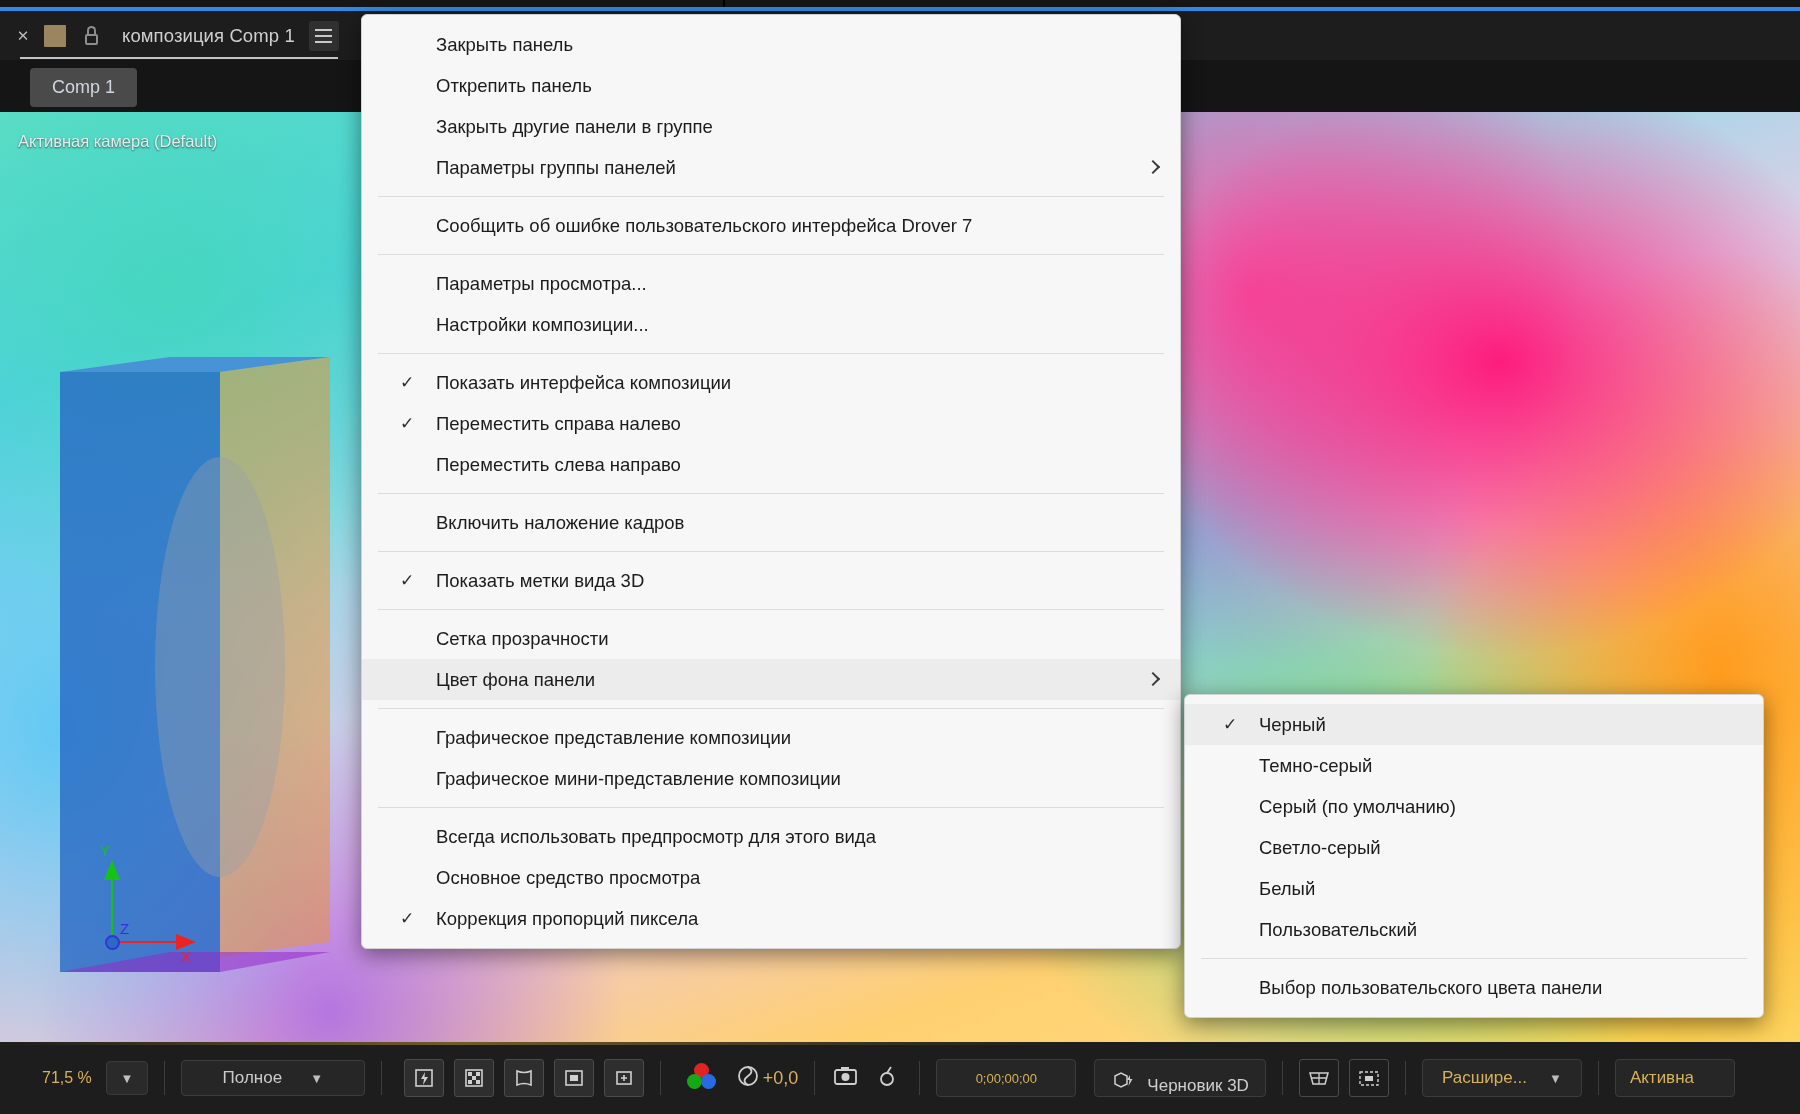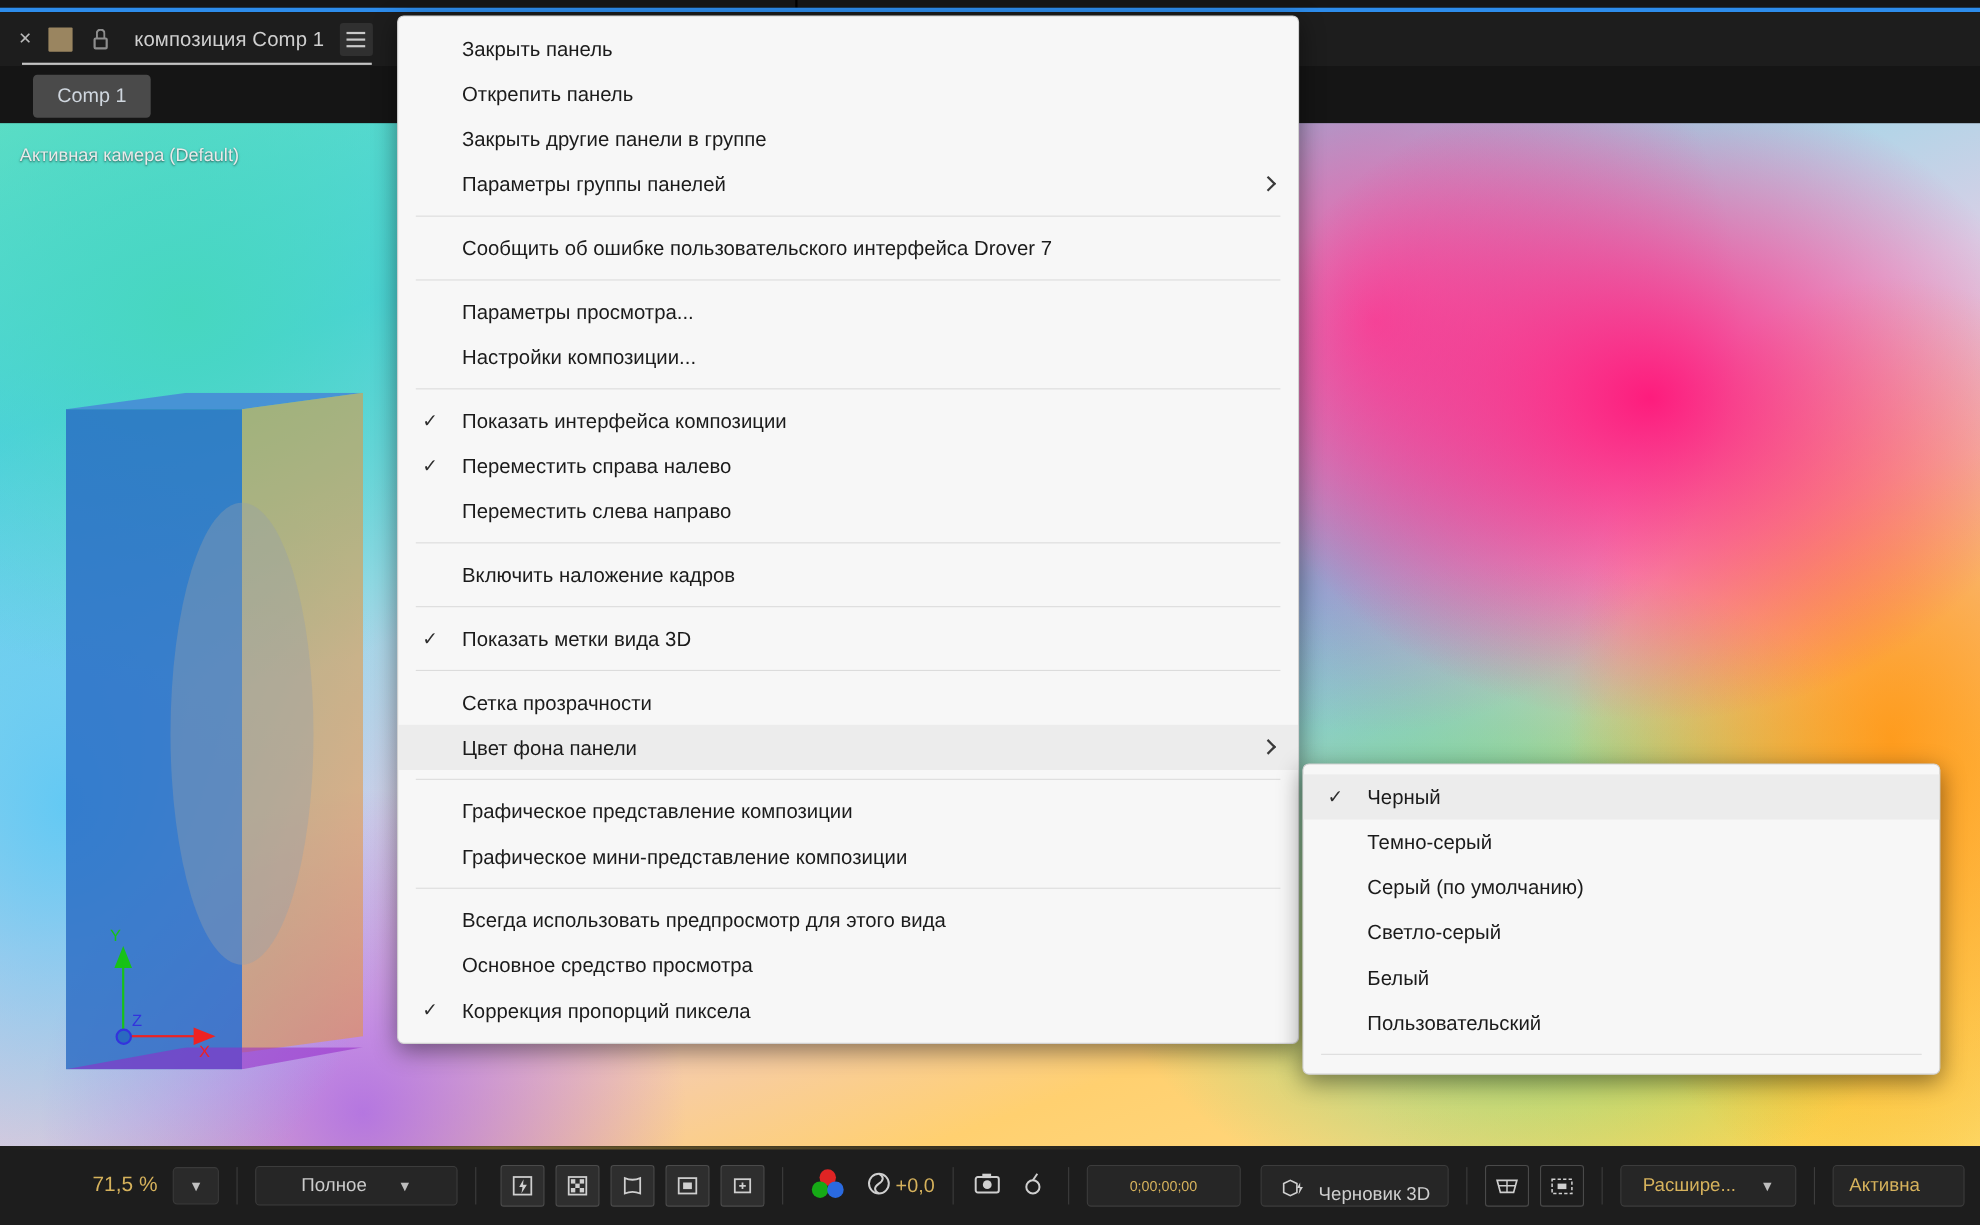--- a/index.html
+++ b/index.html
@@ -160,21 +160,21 @@
     position:absolute; left:361px; top:14px; width:820px;
     background:#f7f7f7;
     border:1px solid #d2d2d2;
     border-radius:6px;
     box-shadow:0 6px 22px rgba(0,0,0,.45);
     padding:9px 0;
     font-size:18.5px; color:#1b1b1b;
   }
   .mi {
     position:relative; display:flex; align-items:center;
-    height:41px; padding:0 18px 0 0; cursor:default;
+    height:41px; padding:0 18px 0 16px; cursor:default;
   }
   .mi.sel { background:#ececec; }
   .mi .check {
     width:58px; text-align:center; font-size:17px; color:#2e2e2e;
     flex:0 0 58px;
   }
   .mi .lbl { flex:1 1 auto; white-space:nowrap; }
   .mi .arrow {
     flex:0 0 auto; width:16px; height:16px; position:relative; margin-left:14px;
   }
@@ -201,21 +201,21 @@
   .bottom-bar {
     position:absolute; left:0; top:1042px; width:1800px; height:72px;
     background:#1d1d1d;
     display:flex; align-items:center;
     color:#c8c8c8; font-size:17px;
   }
   .bb-accent {
     position:absolute; left:0; top:0; width:1800px; height:3px;
     background:linear-gradient(90deg,#1d1d1d 0%,#6f5c2a 25%,#1d1d1d 60%,#1d1d1d 100%);
   }
-  .zoom-val { margin-left:84px; color:#d6b25c; font-size:19px; }
+  .zoom-val { margin-left:42px; color:#d6b25c; font-size:16px; }
   .bb-caret {
     width:42px; height:34px; background:#2a2a2a; border:1px solid #3a3a3a;
     border-radius:4px; display:flex; align-items:center; justify-content:center;
     margin-left:14px; color:#c0c0c0; font-size:13px;
   }
   .bb-div { width:1px; height:34px; background:#3d3d3d; margin:0 16px; }
   .bb-select {
     min-width:184px; height:36px; background:#262626; border:1px solid #3c3c3c;
     border-radius:4px; display:flex; align-items:center; justify-content:center;
     gap:28px; padding:0 14px; color:#cbcbcb;
@@ -420,20 +420,24 @@
       </div>
       <div class="mi">
         <span class="check"></span>
         <span class="lbl">Белый</span>
       </div>
       <div class="mi">
         <span class="check"></span>
         <span class="lbl">Пользовательский</span>
       </div>
       <div class="sep"></div>
+      <div class="mi">
+        <span class="check"></span>
+        <span class="lbl">Выбор пользовательского цвета панели</span>
+      </div>
     </div>
 
   <div class="bottom-bar">
     <div class="bb-accent"></div>
 
     <div class="zoom-val">71,5 %</div>
     <div class="bb-caret">▼</div>
 
     <div class="bb-div"></div>
 

